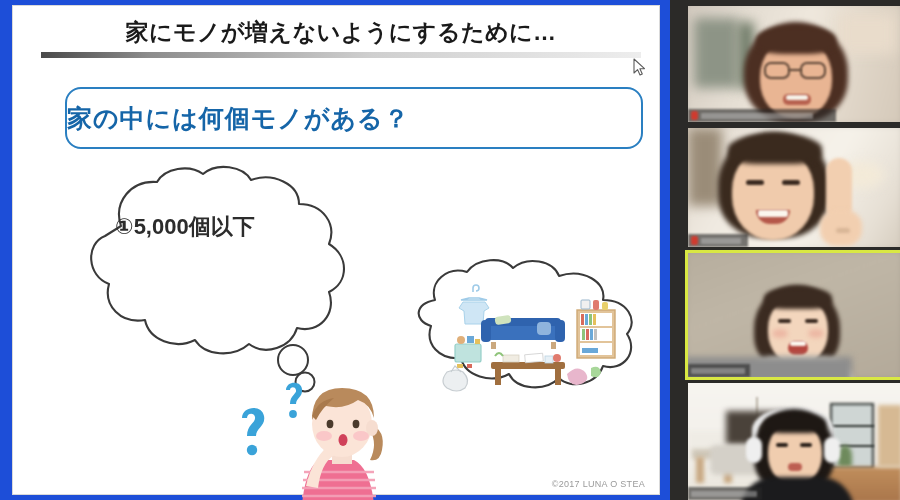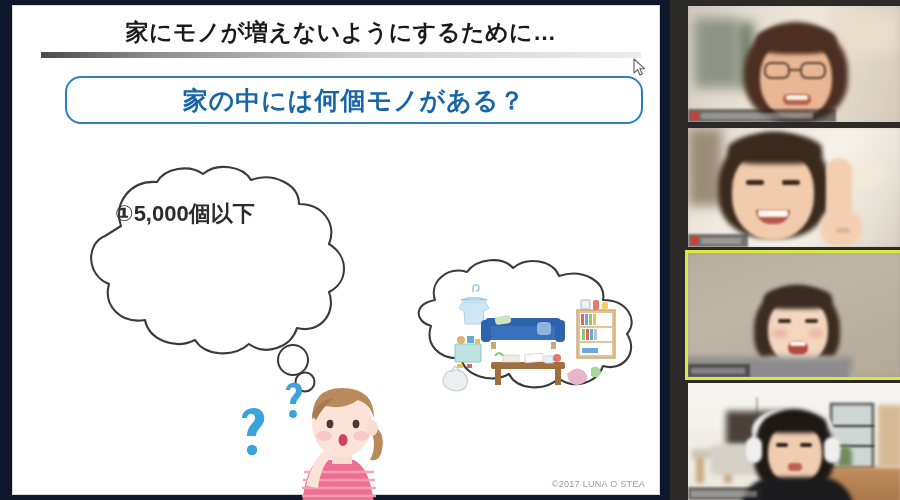--- a/index.html
+++ b/index.html
@@ -6,54 +6,54 @@
   html, body {
     width: 900px; height: 500px; overflow: hidden;
     background: #ffffff;
     font-family: "Liberation Sans", "DejaVu Sans", sans-serif;
   }
   #app { position: relative; width: 900px; height: 500px; background: #ffffff; }
 
   
   #slide-area {
     position: absolute; left: 0; top: 0; width: 670px; height: 500px;
-    background: #0f172a; overflow: hidden;
+    background: #1d4ed8; overflow: hidden;
   }
   #slide-frame {
     position: absolute; left: 12px; top: 5px; width: 648px; height: 490px;
     border: 1px solid #d9d9d9; background: #ffffff;
   }
 
   .slide-title {
     position: absolute; left: 22px; top: 8px; width: 612px; height: 36px;
     display: flex; align-items: center; justify-content: center;
     font-size: 23px; font-weight: bold; color: #1a1a1a;
     letter-spacing: 0.5px; white-space: nowrap;
   }
   .title-rule {
     position: absolute; left: 28px; top: 46px; width: 600px; height: 6px;
     background: linear-gradient(to right, #4a4a4a 0%, #8c8c8c 18%, #cfcfcf 55%, #ededed 100%);
   }
 
   
   .question-box {
-    position: absolute; left: 52px; top: 70px; width: 578px; height: 48px;
+    position: absolute; left: 52px; top: 81px; width: 578px; height: 62px;
     border: 2.5px solid #2a7fc1; border-radius: 16px; background: #ffffff;
-    display: flex; align-items: center; justify-content: center;
+    display: flex; align-items: center; 
   }
   .question-box .q-text {
     font-size: 25px; font-weight: bold; color: #1565a8; letter-spacing: 1px;
     white-space: nowrap;
   }
 
   
   .cloud-wrap { position: absolute; left: 48px; top: 158px; width: 310px; height: 235px; }
   .cloud-wrap svg { position: absolute; left: 0; top: 0; }
   .cloud-options {
-    position: absolute; left: 54px; top: 36px; width: 230px;
+    position: absolute; left: 54px; top: 49px; width: 230px;
     display: flex; flex-direction: column; gap: 2px;
   }
   .cloud-options .opt {
     font-size: 22px; font-weight: bold; color: #2c2c2c; line-height: 1.28;
     white-space: nowrap;
   }
 
   
   .room-cloud { position: absolute; left: 378px; top: 250px; width: 272px; height: 150px; }
   .room-cloud svg { position: absolute; left: 0; top: 0; }

